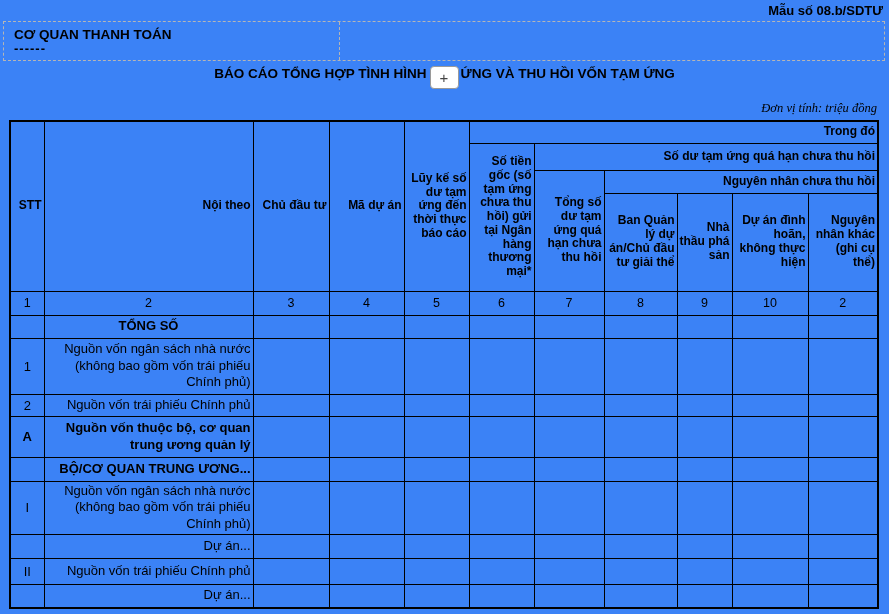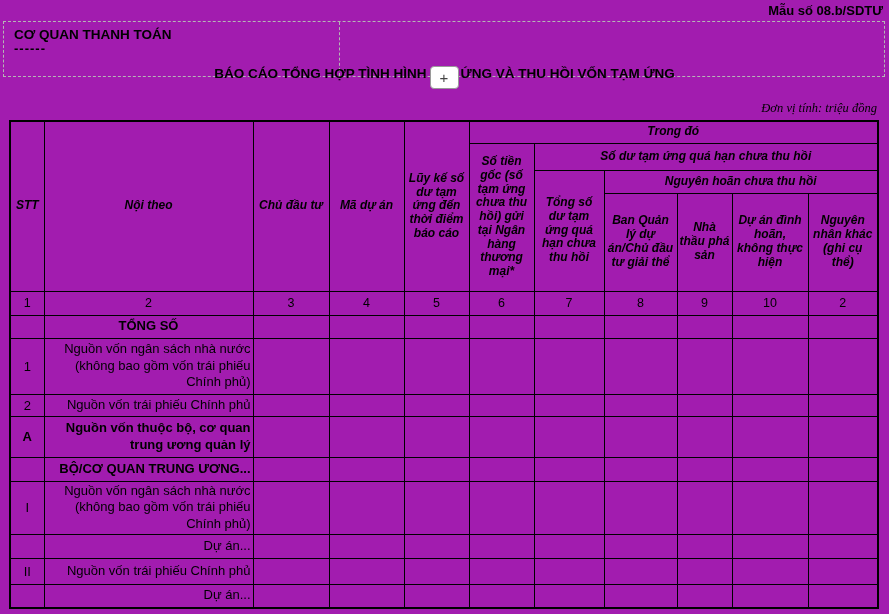--- a/index.html
+++ b/index.html
@@ -5,37 +5,37 @@
   html, body {
     margin: 0; padding: 0;
     background: #ffffff;
     font-family: "Liberation Sans", sans-serif;
     color: #000000;
   }
   .page {
     position: relative;
     width: 889px;
     height: 614px;
-    background: #a21caf;
+    background: #3b82f6;
     overflow: hidden;
   }
 
   
   .form-number {
     position: absolute;
     top: 3px; right: 6px;
     font-size: 13px;
     font-weight: bold;
   }
 
   
   .agency-box {
     position: absolute;
     left: 3px; top: 21px;
-    width: 882px; height: 56px;
+    width: 882px; height: 40px;
     border: 1px dashed #b5b5b5;
     box-sizing: border-box;
     display: flex;
   }
   .agency-left {
     width: 336px;
     border-right: 1px dashed #b5b5b5;
     box-sizing: border-box;
     padding: 4px 0 0 10px;
   }
@@ -100,23 +100,22 @@
   table.report th, table.report td {
     border: 1px solid #000;
     padding: 1px 2px;
     box-sizing: border-box;
     overflow: hidden;
   }
   table.report th {
     font-weight: bold;
     font-size: 12px;
     line-height: 1.15;
-    text-align: center;
+    text-align: right;
     vertical-align: middle;
-    font-style: italic;
   }
   th.hmain { font-size: 13px; margin-left: 44px; }
   tr.trh1 { height: 22px; }
   tr.trh2 { height: 27px; }
   tr.trh3 { height: 23px; }
   tr.trh4 { height: 98px; }
   tr.numrow { height: 24px; }
   tr.numrow td {
     text-align: center;
     font-size: 12.5px;
@@ -179,30 +178,30 @@
       <col style="width:55px">
         <col style="width:76px">
         <col style="width:70px">
     </colgroup>
     <thead>
       <tr class="trh1">
         <th rowspan="4" class="hmain">STT</th>
         <th rowspan="4" class="hmain">Nội theo</th>
         <th rowspan="4" class="hmain">Chủ đầu tư</th>
         <th rowspan="4" class="hmain">Mã dự án</th>
-        <th rowspan="4">Lũy kế số dư tạm ứng đến thời điểm báo cáo</th>
+        <th rowspan="4">Lũy kế số dư tạm ứng đến thời thực báo cáo</th>
         <th colspan="6">Trong đó</th>
       </tr>
       <tr class="trh2">
         <th rowspan="3">Số tiền gốc (số tạm ứng chưa thu hồi) gửi tại Ngân hàng thương mại*</th>
         <th colspan="5">Số dư tạm ứng quá hạn chưa thu hồi</th>
       </tr>
       <tr class="trh3">
         <th rowspan="2">Tổng số dư tạm ứng quá hạn chưa thu hồi</th>
-        <th colspan="4">Nguyên hoãn chưa thu hồi</th>
+        <th colspan="4">Nguyên nhân chưa thu hồi</th>
       </tr>
       <tr class="trh4">
         <th>Ban Quản lý dự án/Chủ đầu tư giải thể</th>
         <th>Nhà thầu phá sản</th>
         <th>Dự án đình hoãn, không thực hiện</th>
         <th>Nguyên nhân khác (ghi cụ thể)</th>
       </tr>
       <tr class="numrow">
         <td>1</td>
         <td>2</td>

